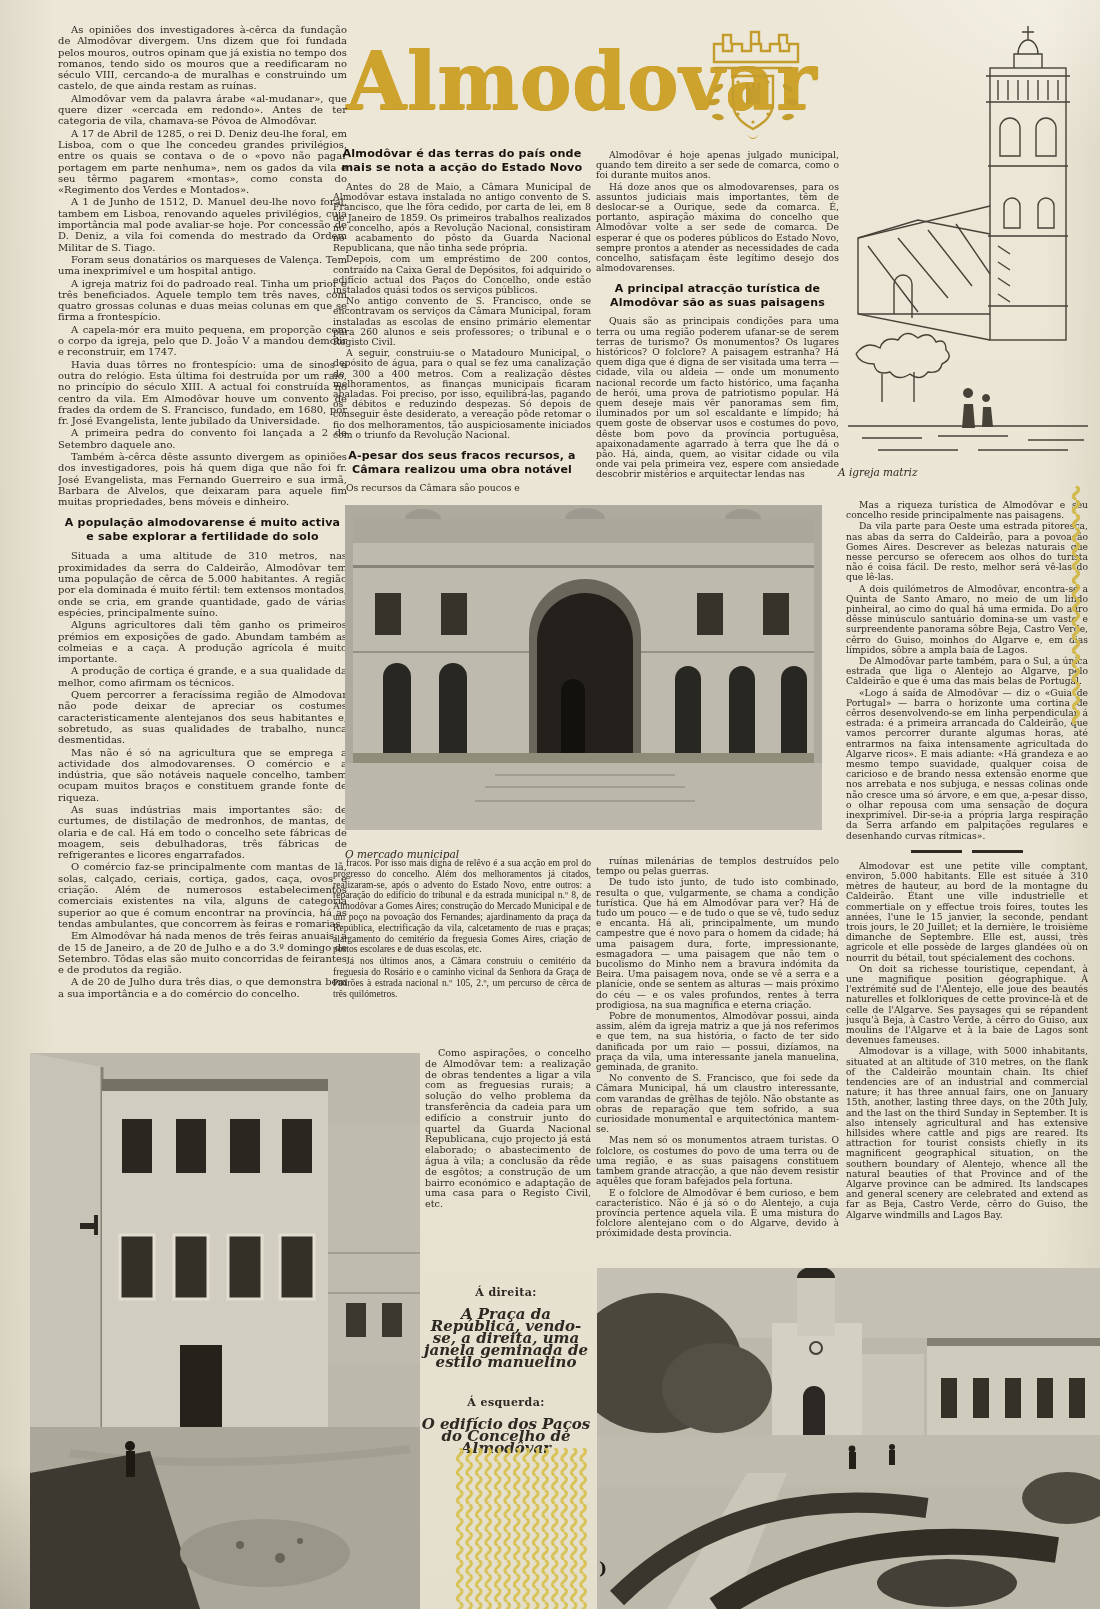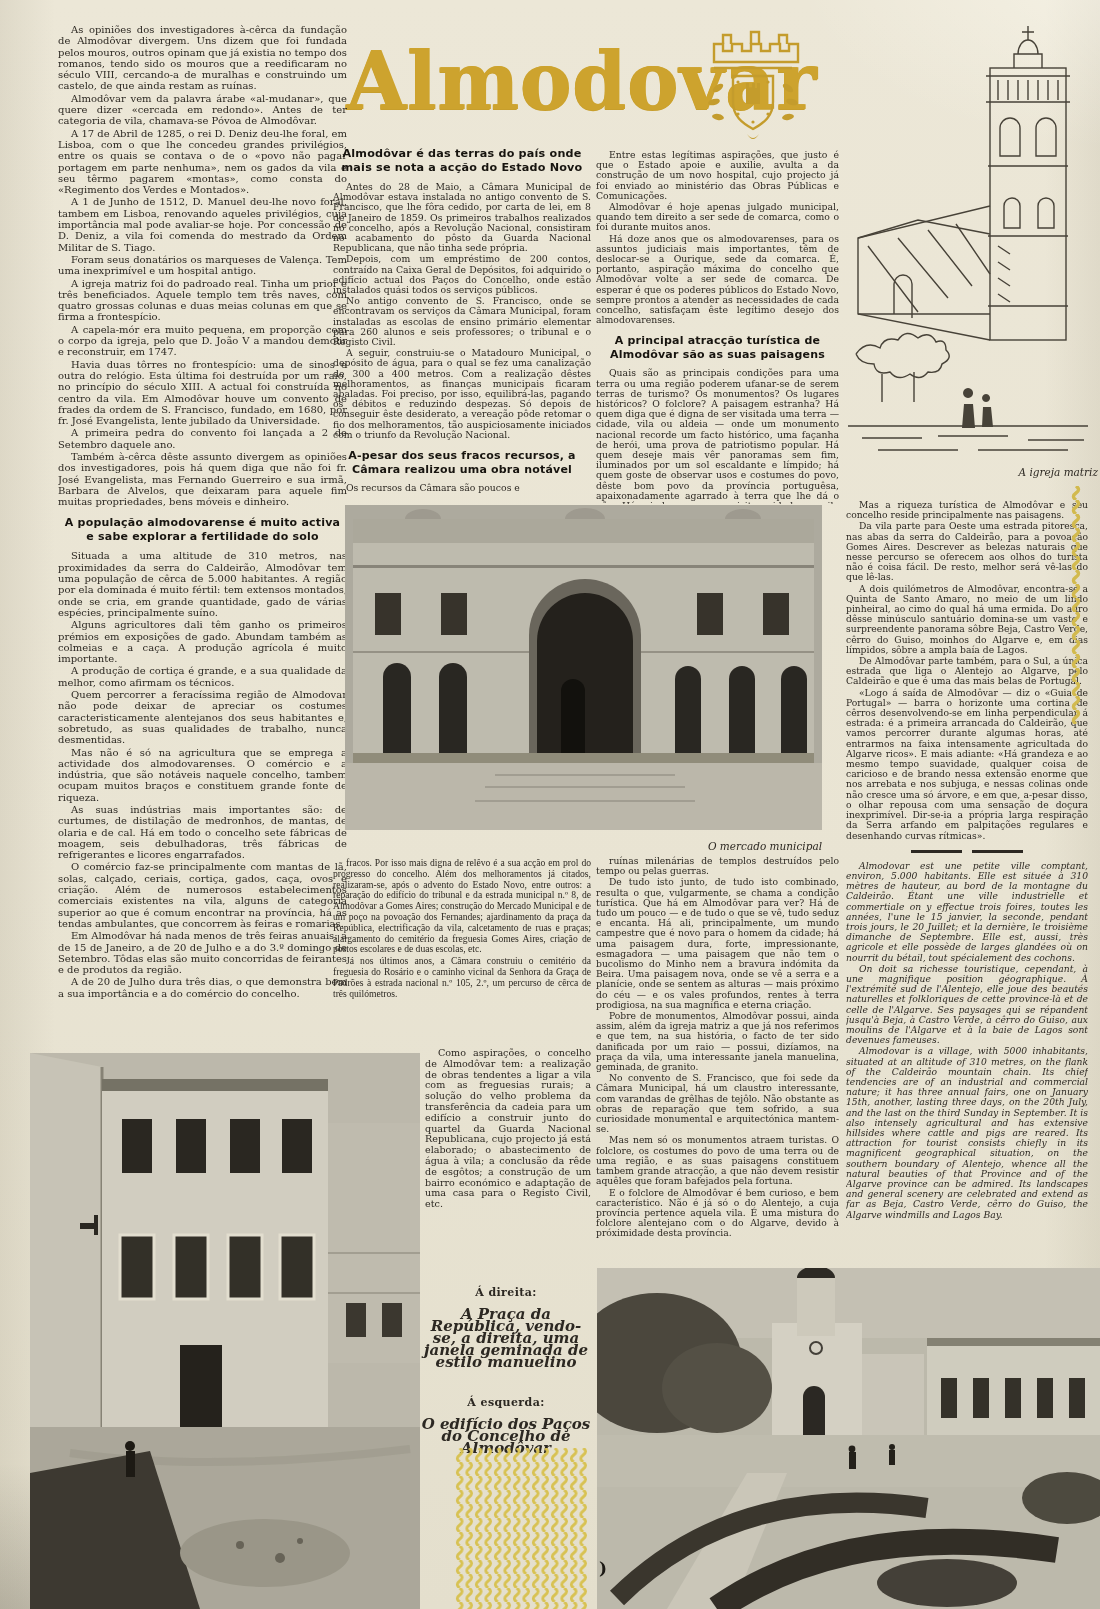--- a/index.html
+++ b/index.html
@@ -16,25 +16,25 @@
   .t96{font-size:9.6px;line-height:10.8px;}
   .t93{font-size:9.3px;line-height:10.2px;}
   .t92{font-size:9.2px;line-height:10.2px;}
   .subhead{font-family:"DejaVu Sans",sans-serif;font-weight:bold;font-size:11px;line-height:13.5px;
     text-align:center;text-indent:0;margin:9px 2px 7px;color:#17140f;letter-spacing:.2px;}
   .headline{font-family:"DejaVu Sans",sans-serif;font-weight:bold;font-size:11.2px;line-height:13.5px;
     text-align:center;margin:0 0 8px;color:#17140f;letter-spacing:.2px;}
   .masthead{position:absolute;left:346px;top:24px;width:460px;height:120px;}
   .masthead h1{margin:0;font-family:"DejaVu Serif",serif;font-weight:bold;font-size:77px;line-height:115px;
     color:#cda32e;letter-spacing:1px;text-shadow:1.2px 0 0 #cda32e, 0 1px 0 #c79e2c;transform:scaleY(1.04);}
-  .ital{font-style:italic;}
+  .ital{}
   .divider{display:flex;gap:10px;width:112px;margin:9px auto 8px;}
   .divider span{flex:1;height:3px;background:#2c2822;}
   figure{margin:0;padding:0;}
-  figcaption{font-style:italic;font-size:10.5px;text-align:right;color:#2c2822;}
+  figcaption{font-style:italic;font-size:10.5px;text-align:left;color:#2c2822;}
   .mid-captions{position:absolute;left:420px;top:1286px;width:172px;text-align:center;}
   .cap-label{font-weight:bold;font-size:11px;margin:0 0 9px;letter-spacing:.4px;}
   .cap-text{font-weight:bold;font-style:italic;font-size:15px;line-height:12px;margin:0 0 28px;}
   .stray{position:absolute;left:599px;top:1558px;font-size:17px;font-weight:bold;color:#1c1914;}
   svg{display:block;}
 </style>
 </head>
 <body>
 
 <div class="page">
@@ -106,21 +106,20 @@
         <p>Depois, com um empréstimo de 200 contos, contraído na Caixa Geral de Depósitos, foi adquirido o edifício actual dos Paços do Concelho, onde estão instalados quási todos os serviços públicos.</p>
         <p>No antigo convento de S. Francisco, onde se encontravam os serviços da Câmara Municipal, foram instaladas as escolas de ensino primário elementar para 260 alunos e seis professores; o tribunal e o Registo Civil.</p>
         <p>A seguir, construiu-se o Matadouro Municipal, o depósito de água, para o qual se fez uma canalização de 300 a 400 metros. Com a realização dêstes melhoramentos, as finanças municipais ficaram abaladas. Foi preciso, por isso, equilibrá-las, pagando os débitos e reduzindo despezas. Só depois de conseguir êste desiderato, a vereação pôde retomar o fio dos melhoramentos, tão auspiciosamente iniciados com o triunfo da Revolução Nacional.</p>
       </div>
     <h3 class="subhead">A-pesar dos seus fracos recursos, a Câmara realizou uma obra notável</h3>
     <p>Os recursos da Câmara são poucos e</p>
   </section>
 
   <section class="col t93" style="left:596px;top:150px;width:243px;height:354px;">
     <div>
-        <p>Entre estas legítimas aspirações, que justo é que o Estado apoie e auxilie, avulta a da construção de um novo hospital, cujo projecto já foi enviado ao ministério das Obras Públicas e Comunicações.</p>
         <p>Almodôvar é hoje apenas julgado municipal, quando tem direito a ser sede de comarca, como o foi durante muitos anos.</p>
         <p>Há doze anos que os almodovarenses, para os assuntos judiciais mais importantes, têm de deslocar-se a Ourique, sede da comarca. É, portanto, aspiração máxima do concelho que Almodôvar volte a ser sede de comarca. De esperar é que os poderes públicos do Estado Novo, sempre prontos a atender as necessidades de cada concelho, satisfaçam êste legítimo desejo dos almodovarenses.</p>
       </div>
     <h3 class="subhead">A principal atracção turística de Almodôvar são as suas paisagens</h3>
     <p>Quais são as principais condições para uma terra ou uma região poderem ufanar-se de serem terras de turismo? Os monumentos? Os lugares históricos? O folclore? A paisagem estranha? Há quem diga que é digna de ser visitada uma terra — cidade, vila ou aldeia — onde um monumento nacional recorde um facto histórico, uma façanha de herói, uma prova de patriotismo popular. Há quem deseje mais vêr panoramas sem fim, iluminados por um sol escaldante e límpido; há quem goste de observar usos e costumes do povo, dêste bom povo da província portuguêsa, apaixonadamente agarrado à terra que lhe dá o pão. Há, ainda, quem, ao visitar cidade ou vila onde vai pela primeira vez, espere com ansiedade descobrir mistérios e arquitectar lendas nas</p>
   </section>
 
   <figure style="position:absolute;left:838px;top:6px;width:260px;height:486px;">
     <svg width="260" height="460" viewBox="0 0 260 460">
       <g stroke="#474238" stroke-width="1.4" fill="none">
@@ -186,21 +185,21 @@
       <path d="M192 250 v-114 a48 48 0 0 1 96 0 v114 z" fill="#24211c"></path>
       <path d="M216 250 v-64 a12 12 0 0 1 24 0 v64 z" fill="#11100c"></path>
       <path d="M330 248 v-74 a13 13 0 0 1 26 0 v74 z" fill="#2a2722"></path>
       <path d="M384 248 v-74 a13 13 0 0 1 26 0 v74 z" fill="#2a2722"></path>
       <path d="M436 248 v-74 a13 13 0 0 1 26 0 v74 z" fill="#2a2722"></path>
       <rect x="8" y="248" width="461" height="10" fill="#96927f"></rect>
       <rect x="0" y="258" width="477" height="67" fill="#c3bfb2"></rect>
       <path d="M150 270 h180 M140 282 h200 M130 296 h220" stroke="#a8a497" stroke-width="2" fill="none"></path>
       <rect width="477" height="325" fill="#2b281f" opacity="0.05"></rect>
     </svg>
-    <figcaption style="margin-top:10px">O mercado municipal</figcaption>
+    <figcaption style="margin-top:18px">O mercado municipal</figcaption>
   </figure>
 
   <section class="col t96" style="left:333px;top:858px;width:258px;height:190px;font-family:Liberation Serif, serif;">
     <div>
         <p>fracos. Por isso mais digna de relêvo é a sua acção em prol do progresso do concelho. Além dos melhoramentos já citados, realizaram-se, após o advento do Estado Novo, entre outros: a reparação do edifício do tribunal e da estrada municipal n.º 8, de Almodôvar a Gomes Aires; construção do Mercado Municipal e de um poço na povoação dos Fernandes; ajardinamento da praça da República, electrificação da vila, calcetamento de ruas e praças; alargamento do cemitério da freguesia Gomes Aires, criação de postos escolares e de duas escolas, etc.</p>
         <p>Já nos últimos anos, a Câmara construiu o cemitério da freguesia do Rosário e o caminho vicinal da Senhora da Graça de Padrões à estrada nacional n.º 105, 2.º, um percurso de cêrca de três quilómetros.</p>
       </div>
   </section>
   <section class="col t96" style="left:425px;top:1048px;width:166px;height:216px;">
     <p>Como aspirações, o concelho de Almodôvar tem: a realização de obras tendentes a ligar a vila com as freguesias rurais; a solução do velho problema da transferência da cadeia para um edifício a construir junto do quartel da Guarda Nacional Republicana, cujo projecto já está elaborado; o abastecimento de água à vila; a conclusão da rêde de esgôtos; a construção de um bairro económico e adaptação de uma casa para o Registo Civil, etc.</p>

